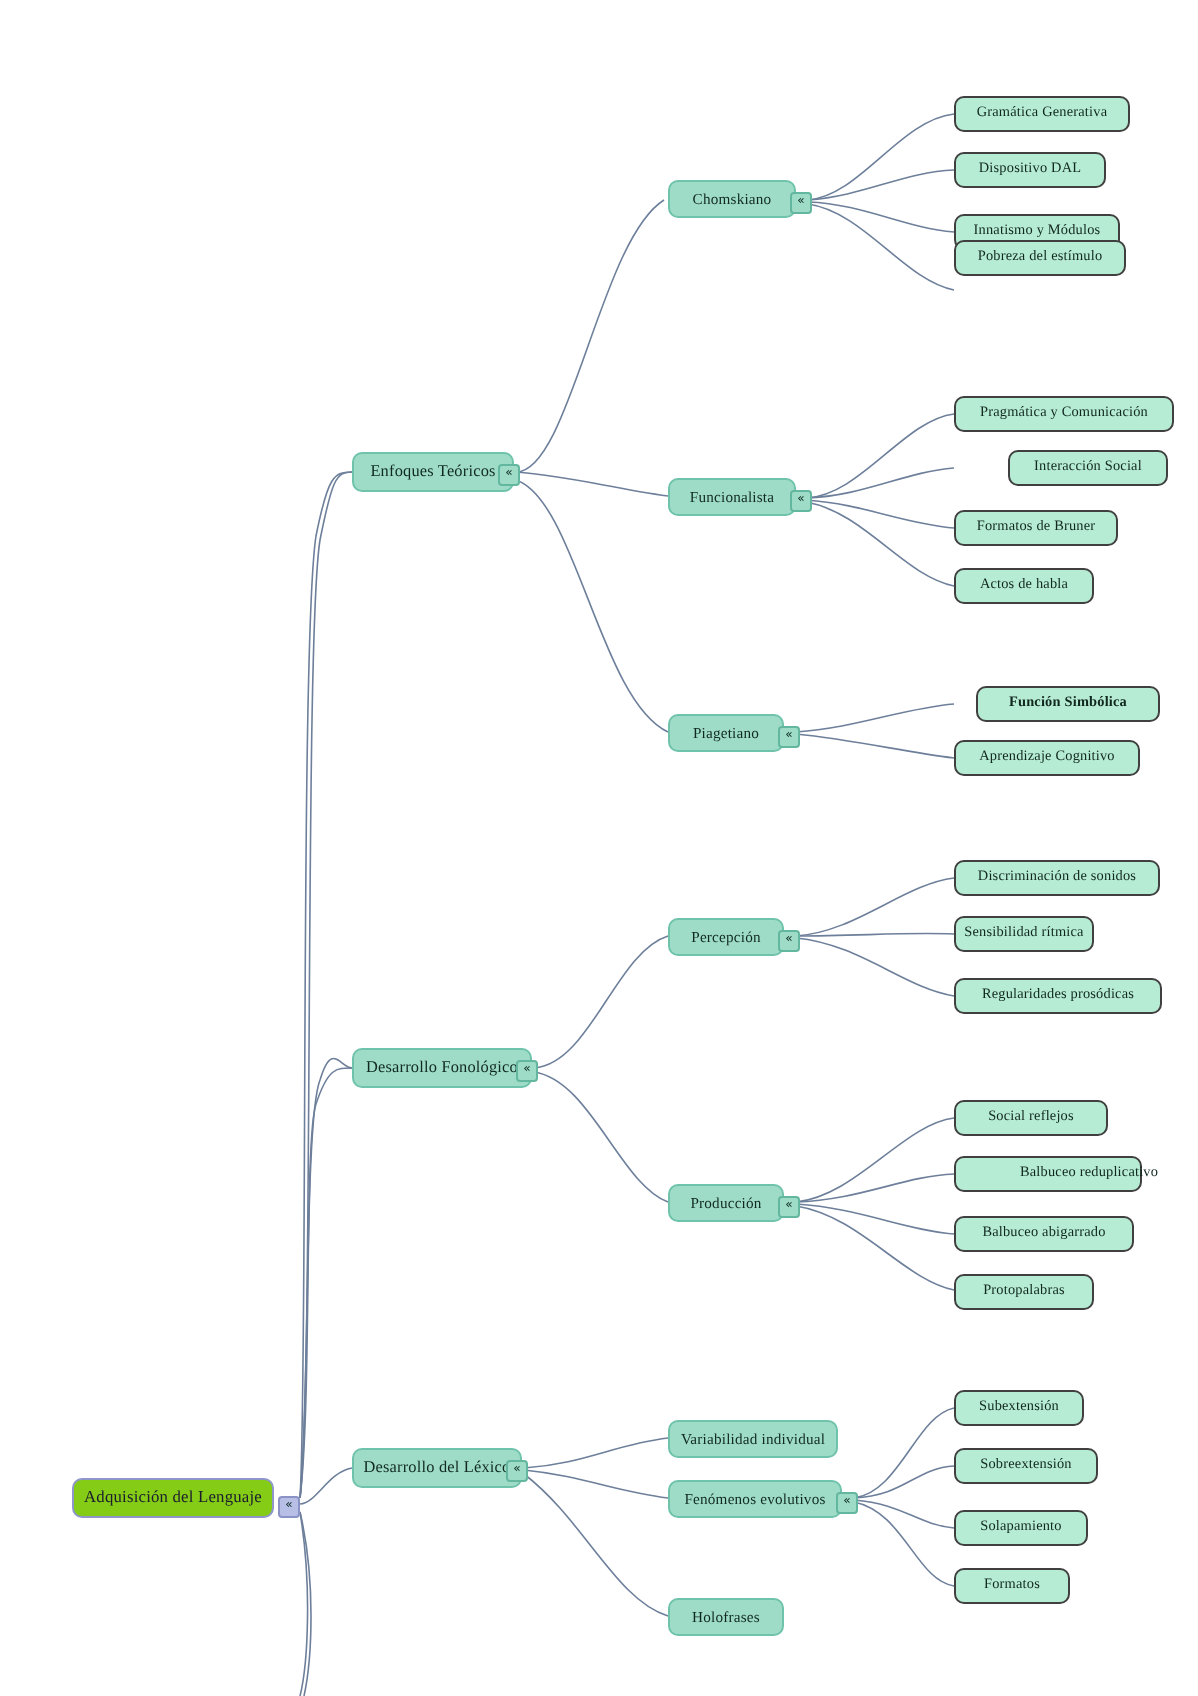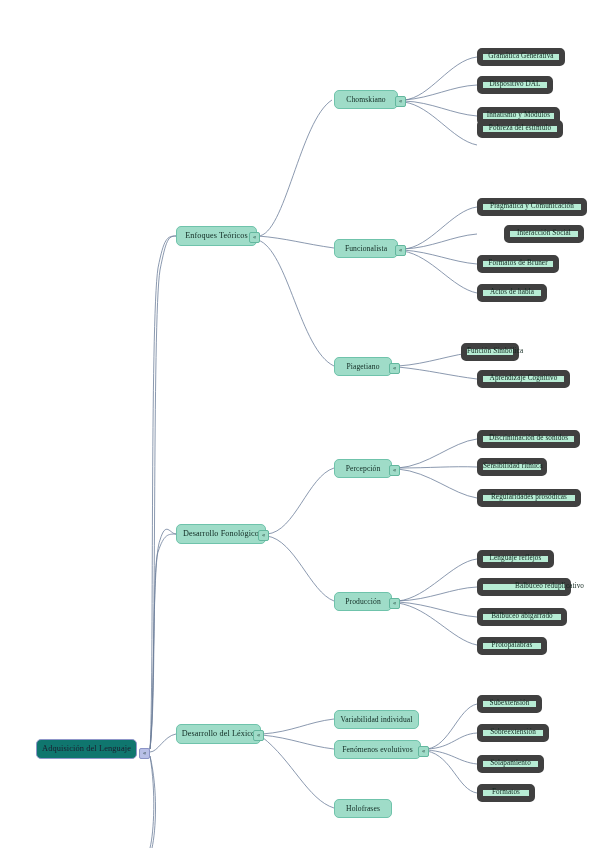--- a/index.html
+++ b/index.html
@@ -38,21 +38,21 @@
     line-height: 1.05;
     white-space: nowrap;
     letter-spacing: 0.1px;
   }
   .node .label {
     display: block;
     width: 100%;
   }
   
   .node.root {
-    background: #0f766e;
+    background: #84cc16;
     border: 1px solid #8f96c9;
     color: #1c1c2e;
     font-size: 8.4px;
   }
   
   .node.lvl1 {
     background: #9fdcc8;
     border: 1px solid #6fc3ab;
     color: #102a22;
     font-size: 8.2px;
@@ -60,21 +60,21 @@
   
   .node.lvl2 {
     background: #9fdcc8;
     border: 1px solid #6fc3ab;
     color: #102a22;
     font-size: 7.6px;
   }
   
   .node.leaf {
     background: #b7ecd4;
-    border: 6px solid #404040;
+    border: 1px solid #404040;
     color: #10281f;
     font-size: 7.2px;
   }
   .collapser {
     position: absolute;
     width: 9px;
     height: 9px;
     border-radius: 2px;
     background: #9fdcc8;
     border: 1px solid #63b79e;
@@ -223,39 +223,39 @@
   <div class="node leaf" style="left:477px; top:225px; width:80px; height:18px;margin-left:27px;">
     <span class="label">Interacción Social</span>
   </div>
   <div class="node leaf" style="left:477px; top:255px; width:82px; height:18px;">
     <span class="label">Formatos de Bruner</span>
   </div>
   <div class="node leaf" style="left:477px; top:284px; width:70px; height:18px;">
     <span class="label">Actos de habla</span>
   </div>
 
-  <div class="node leaf" style="left:461px; top:343px; width:58px; height:18px;">
+  <div class="node leaf" style="left:488px; top:343px; width:92px; height:18px;font-weight:bold;">
     <span class="label">Función Simbólica</span>
   </div>
   <div class="node leaf" style="left:477px; top:370px; width:93px; height:18px;">
     <span class="label">Aprendizaje Cognitivo</span>
   </div>
 
   <div class="node leaf" style="left:477px; top:430px; width:103px; height:18px;">
     <span class="label">Discriminación de sonidos</span>
   </div>
   <div class="node leaf" style="left:477px; top:458px; width:70px; height:18px;">
     <span class="label">Sensibilidad rítmica</span>
   </div>
   <div class="node leaf" style="left:477px; top:489px; width:104px; height:18px;">
     <span class="label">Regularidades prosódicas</span>
   </div>
 
   <div class="node leaf" style="left:477px; top:550px; width:77px; height:18px;">
-    <span class="label">Lenguaje reflejos</span>
+    <span class="label">Social reflejos</span>
   </div>
   <div class="node leaf" style="left:477px; top:578px; width:94px; height:18px;padding-left:32px;">
     <span class="label">Balbuceo reduplicativo</span>
   </div>
   <div class="node leaf" style="left:477px; top:608px; width:90px; height:18px;">
     <span class="label">Balbuceo abigarrado</span>
   </div>
   <div class="node leaf" style="left:477px; top:637px; width:70px; height:18px;">
     <span class="label">Protopalabras</span>
   </div>

